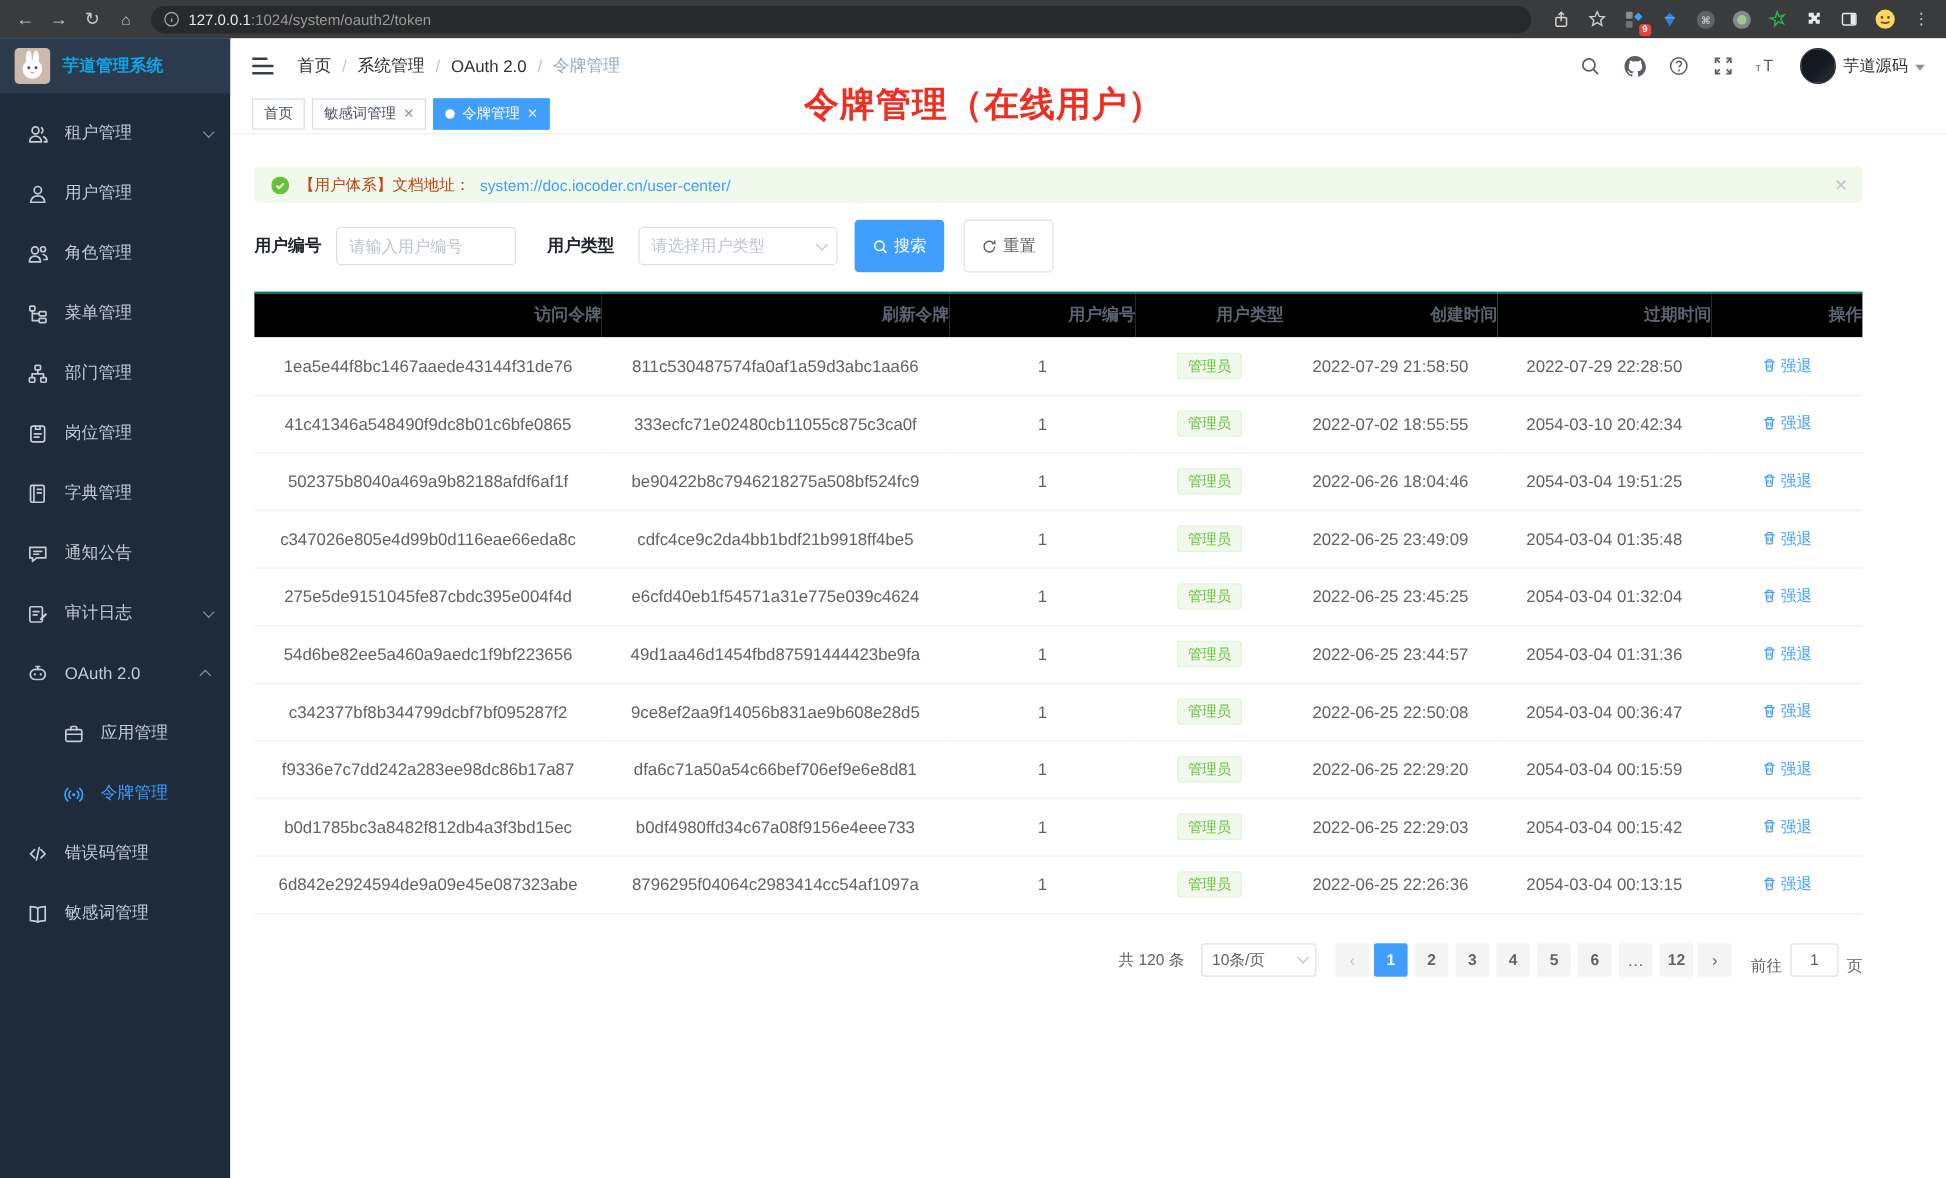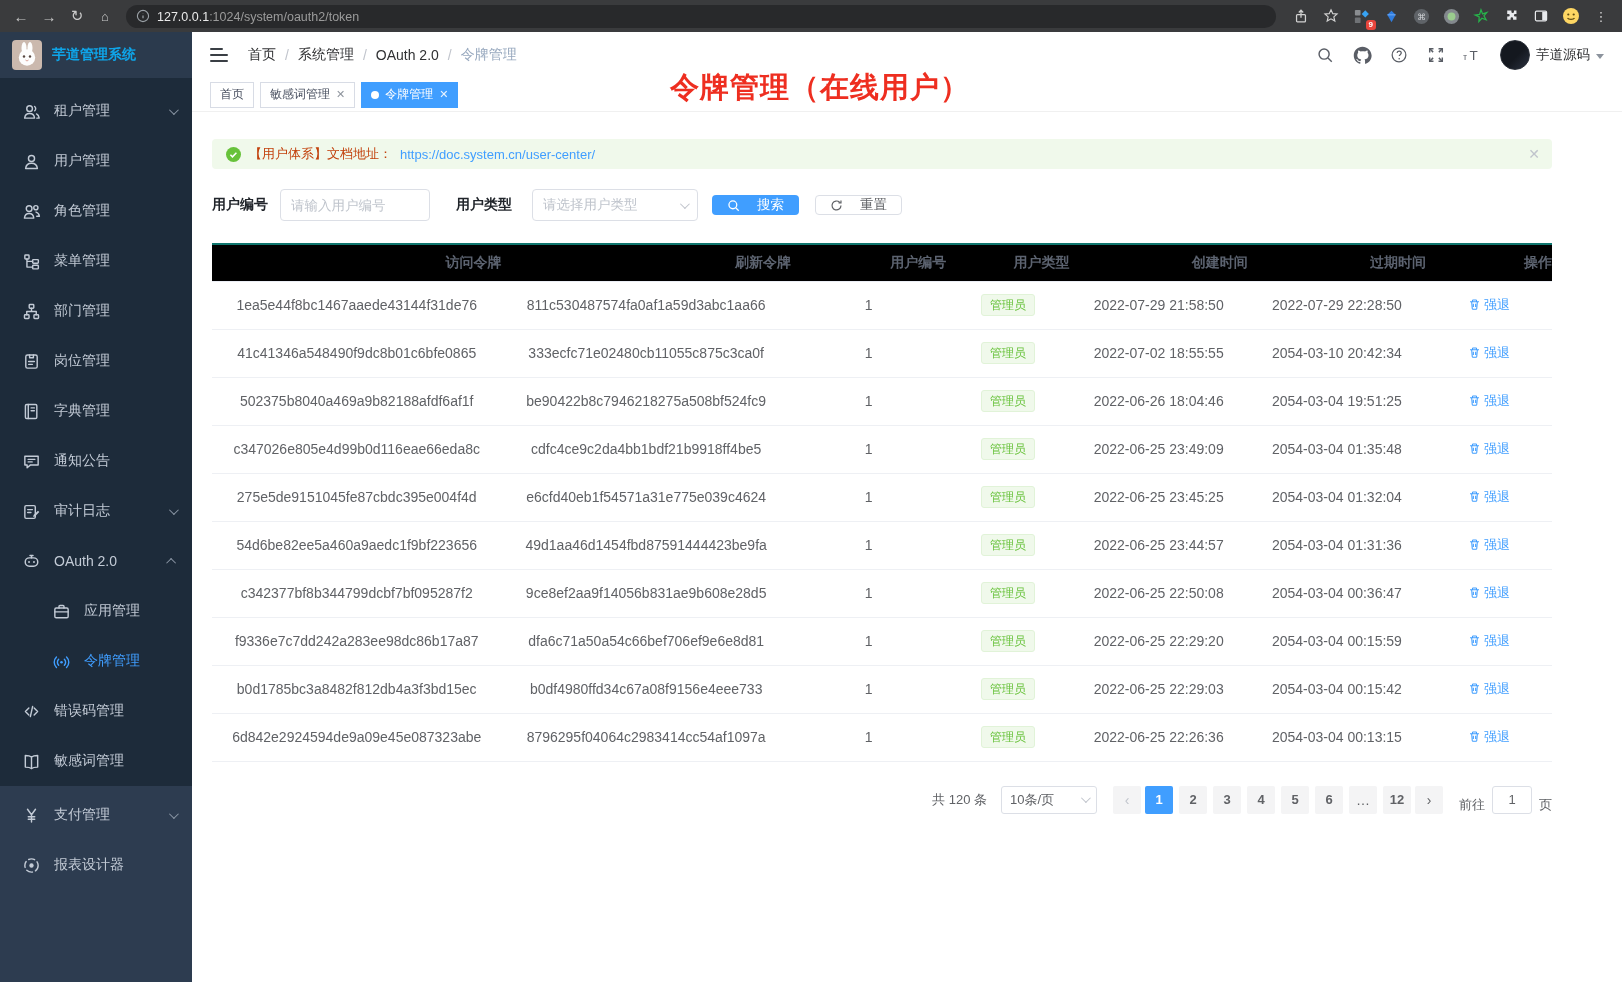--- a/index.html
+++ b/index.html
@@ -69,21 +69,21 @@
   .alert-link { color:#409eff; font-size:13px; text-decoration:none; cursor:pointer; }
   .alert-close { position:absolute; right:12px; color:#c0c4cc; font-size:14px; cursor:pointer; }
 
   .filter-row { display:flex; align-items:center; margin:10px 0 0; height:52px; gap:10px; }
   .f-label { font-weight:bold; color:#21252b; font-size:14px; margin-right:2px; }
   .f-input { width:150px; height:32px; border:1px solid #dcdfe6; border-radius:4px; padding:0 10px; font-size:13.5px; color:#606266; outline:none; font-family:inherit; }
   .f-input::placeholder { color:#bfc4cc; }
   .f-select { width:166px; height:32px; border:1px solid #dcdfe6; border-radius:4px; padding:0 10px; display:flex; align-items:center; justify-content:space-between; color:#bfc4cc; font-size:13.5px; cursor:pointer; margin-left:8px; }
   .sel-chev { width:7px; height:7px; border-right:1.3px solid #c0c4cc; border-bottom:1.3px solid #c0c4cc; transform:rotate(45deg) translateY(-2px); }
   .gap16 { width:6px; }
-  .btn { height:20px; border-radius:4px; display:flex; align-items:center; gap:17px; padding:0 14px; font-size:13.5px; cursor:pointer; border:1px solid transparent; }
+  .btn { height:44px; border-radius:4px; display:flex; align-items:center; gap:5px; padding:0 14px; font-size:13.5px; cursor:pointer; border:1px solid transparent; }
   .btn.primary { background:#409eff; color:#fff; margin-left:4px; }
   .btn.plain { background:#fff; color:#606266; border-color:#dcdfe6; margin-left:6px; }
 
   
   table { width:100%; border-collapse:collapse; margin-top:12px; }
   thead th { height:37px; background:#000000; color:#5c6370; font-weight:bold; font-size:14px; text-align:right; border-top:2px solid #0f766e; border-bottom:1px solid #ebeef5; }
   tbody td { height:48px; text-align:center; color:#606266; font-size:14px; border-bottom:1px solid #eef0f4; }
   .tag-success { display:inline-block; background:#f0f9eb; border:1px solid #e1f3d8; color:#67c23a; font-size:12px; line-height:20px; padding:0 8px; border-radius:3px; }
   .act { color:#409eff; font-size:13px; display:inline-flex; align-items:center; gap:3px; cursor:pointer; text-decoration:none; }
   .act svg { width:13px; height:13px; }
@@ -330,40 +330,20 @@
         <div class="s-item">
           <span class="s-icon">
             <svg viewBox="0 0 20 20" fill="none" stroke="currentColor" stroke-width="1.5" stroke-linecap="round" stroke-linejoin="round">
               <path d="M10 5.2C8.5 4 6.2 3.7 3.5 3.7v12.2c2.7 0 5 .3 6.5 1.5 1.5-1.2 3.8-1.5 6.5-1.5V3.7c-2.7 0-5 .3-6.5 1.5z"></path>
               <path d="M10 5.2v12.2"></path>
             </svg>
           </span>
           <span class="s-label">敏感词管理</span>
         </div>
       </div>
-    <div class="s-bottom" id="sidebar-bottom">
-        <div class="s-item">
-          <span class="s-icon">
-            <svg viewBox="0 0 20 20" fill="none" stroke="currentColor" stroke-width="1.5" stroke-linecap="round" stroke-linejoin="round">
-              <path d="M5.8 3.4L10 9.2l4.2-5.8M10 9.2v7.6M6.6 11.4h6.8M6.6 14h6.8"></path>
-            </svg>
-          </span>
-          <span class="s-label">支付管理</span>
-          <span class="chev down"></span>
-        </div>
-        <div class="s-item">
-          <span class="s-icon">
-            <svg viewBox="0 0 20 20" fill="none" stroke="currentColor" stroke-width="1.5" stroke-linecap="round" stroke-linejoin="round">
-              <circle cx="10" cy="10" r="7" stroke-dasharray="6.5 3.4"></circle>
-              <circle cx="10" cy="10" r="2.3" fill="currentColor" stroke="none"></circle>
-            </svg>
-          </span>
-          <span class="s-label">报表设计器</span>
-        </div>
-      </div>
   </div>
 
   <div class="main">
     <div class="annotation">令牌管理（在线用户）</div>
 
     <div class="topbar">
       <div class="hamb">
           <i></i>
           <i></i>
           <i></i>
@@ -432,21 +412,21 @@
     </div>
 
     <div class="content">
 
       <div class="alert">
         <svg width="15" height="15" viewBox="0 0 16 16">
             <circle cx="8" cy="8" r="8" fill="#67c23a"></circle>
             <path d="M4.7 8.3l2.2 2.2 4.2-4.4" stroke="#fff" fill="none" stroke-width="1.6"></path>
           </svg>
         <span class="alert-text">【用户体系】文档地址：</span>
-        <a class="alert-link">https://doc.system.cn/user-center/</a>
+        <a class="alert-link">system://doc.iocoder.cn/user-center/</a>
         <span class="alert-close">✕</span>
       </div>
 
       <div class="filter-row">
         <span class="f-label">用户编号</span>
         <input class="f-input" placeholder="请输入用户编号" style="">
         <span class="gap16"></span>
         <span class="f-label">用户类型</span>
         <div class="f-select">
           <span>请选择用户类型</span>

